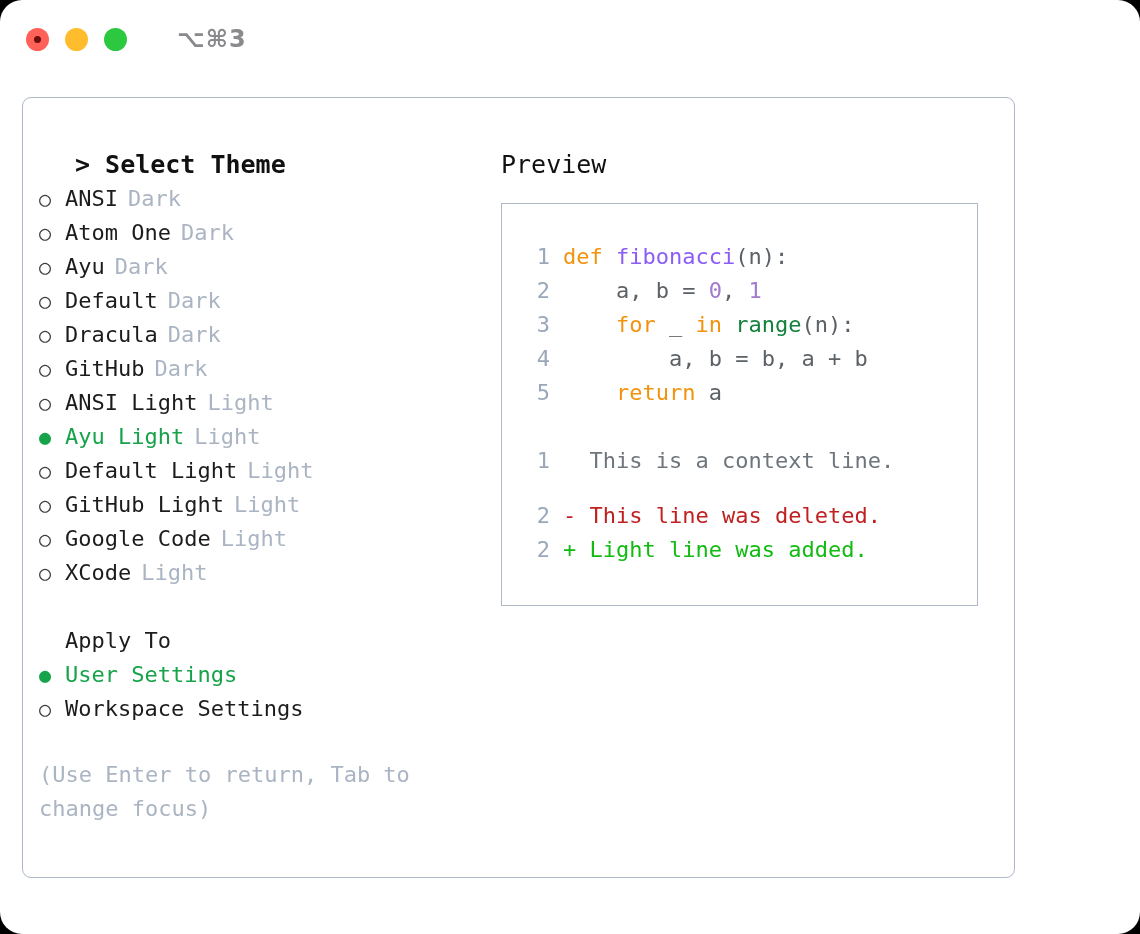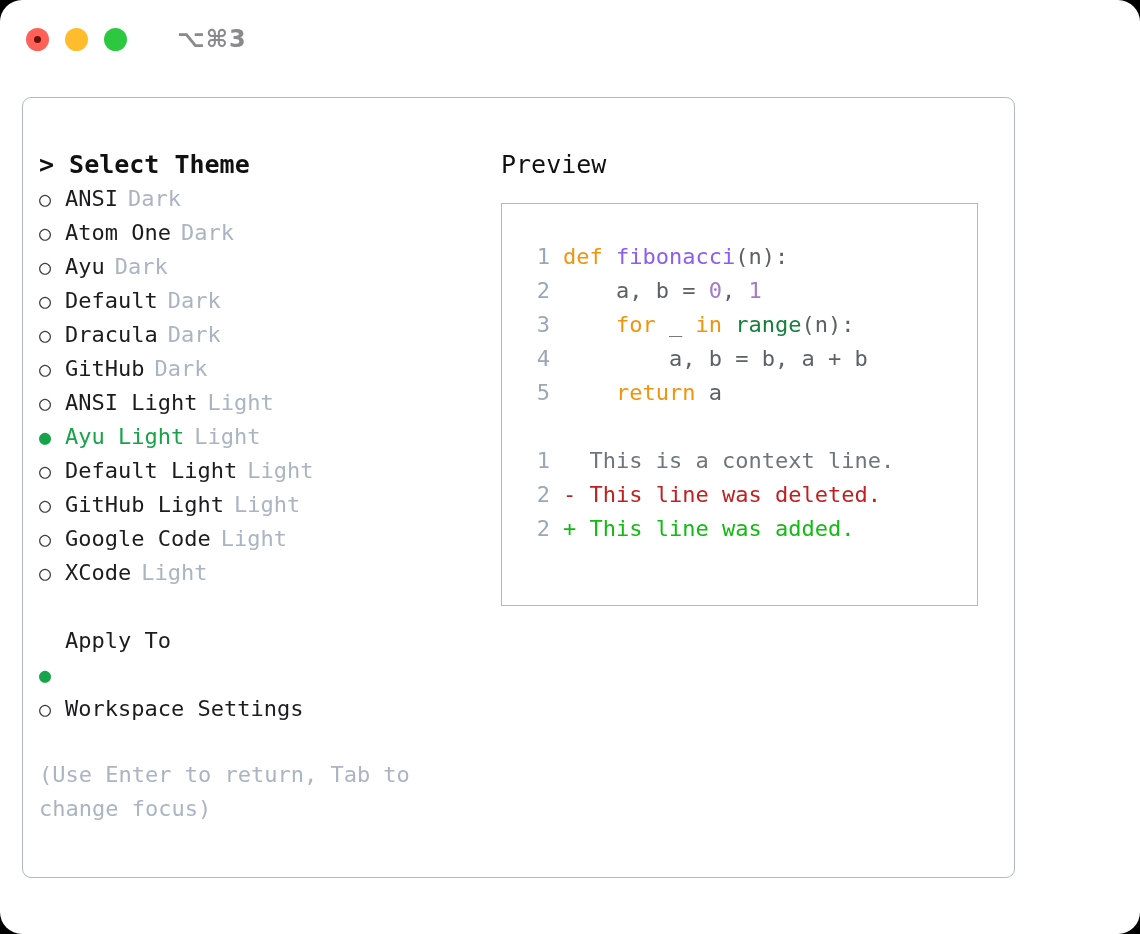--- a/index.html
+++ b/index.html
@@ -97,20 +97,21 @@
     width: 500px;
   }
 
   
   .section-title {
     font-size: 25px;
     font-weight: bold;
     color: #111111;
     line-height: 34px;
     white-space: pre;
+    margin-left: 36px;
   }
   .option-row {
     display: flex;
     align-items: baseline;
     line-height: 34px;
     font-size: 22px;
     white-space: pre;
   }
   .bullet {
     width: 26px;
@@ -179,21 +180,21 @@
   }
   .code-text { color: #5c6166; }
   .blank-line { height: 34px; }
 
   .tok-kw   { color: #f2930d; margin-top: 28px; }
   .tok-fn   { color: #8b5cf6; }
   .tok-num  { color: #a37acc; }
   .tok-bi   { color: #15803d; }
   .tok-plain{ color: #5c6166; }
   .diff-ctx { color: #6e757c; }
-  .diff-del { color: #c02020; }
+  .diff-del { color: #c02020; margin-top: 21px; }
   .diff-add { color: #11bb11; }
 </style>
 </head>
 <body>
 
 <div class="window">
 
   <div class="titlebar">
     <div class="traffic">
       <span class="dot red"></span>
@@ -219,40 +220,40 @@
           <div class="option-row"><span class="bullet">○</span><span class="opt-name">Default Light</span><span class="opt-tag">Light</span></div>
           <div class="option-row"><span class="bullet">○</span><span class="opt-name">GitHub Light</span><span class="opt-tag">Light</span></div>
           <div class="option-row"><span class="bullet">○</span><span class="opt-name">Google Code</span><span class="opt-tag">Light</span></div>
           <div class="option-row"><span class="bullet">○</span><span class="opt-name">XCode</span><span class="opt-tag">Light</span></div>
         </div>
 
       <div class="spacer-sm"></div>
 
       <div class="group-head">Apply To</div>
       <div id="apply-list">
-          <div class="option-row selected"><span class="bullet">●</span></div>
+          <div class="option-row selected"><span class="bullet">●</span><span class="opt-name">User Settings</span></div>
           <div class="option-row"><span class="bullet">○</span><span class="opt-name">Workspace Settings</span></div>
         </div>
 
       <div class="hint">(Use Enter to return, Tab to change focus)</div>
     </div>
 
     <div class="col-right">
       <div class="preview-title">Preview</div>
       <div class="preview-box">
         <div id="code-block">
             <div class="code-line"><span class="lineno">1</span><span class="code-text"><span class="tok-kw">def </span><span class="tok-fn">fibonacci</span><span class="tok-plain">(n):</span></span></div>
             <div class="code-line"><span class="lineno">2</span><span class="code-text"><span class="tok-plain">    a, b = </span><span class="tok-num">0</span><span class="tok-plain">, </span><span class="tok-num">1</span></span></div>
             <div class="code-line"><span class="lineno">3</span><span class="code-text"><span class="tok-plain">    </span><span class="tok-kw">for</span><span class="tok-plain"> _ </span><span class="tok-kw">in</span><span class="tok-plain"> </span><span class="tok-bi">range</span><span class="tok-plain">(n):</span></span></div>
             <div class="code-line"><span class="lineno">4</span><span class="code-text"><span class="tok-plain">        a, b = b, a + b</span></span></div>
             <div class="code-line"><span class="lineno">5</span><span class="code-text"><span class="tok-plain">    </span><span class="tok-kw">return</span><span class="tok-plain"> a</span></span></div>
           </div>
         <div class="blank-line"></div>
         <div id="diff-block">
             <div class="code-line"><span class="lineno">1</span><span class="diff-ctx"><span>  </span><span>This is a context line.</span></span></div>
             <div class="code-line"><span class="lineno">2</span><span class="diff-del"><span>- </span><span>This line was deleted.</span></span></div>
-            <div class="code-line"><span class="lineno">2</span><span class="diff-add"><span>+ </span><span>This line was added.</span></span></div>
+            <div class="code-line"><span class="lineno">2</span><span class="diff-add"><span>+ </span><span>Light line was added.</span></span></div>
           </div>
       </div>
     </div>
 
   </div>
 </div>
 
 </body></html>

